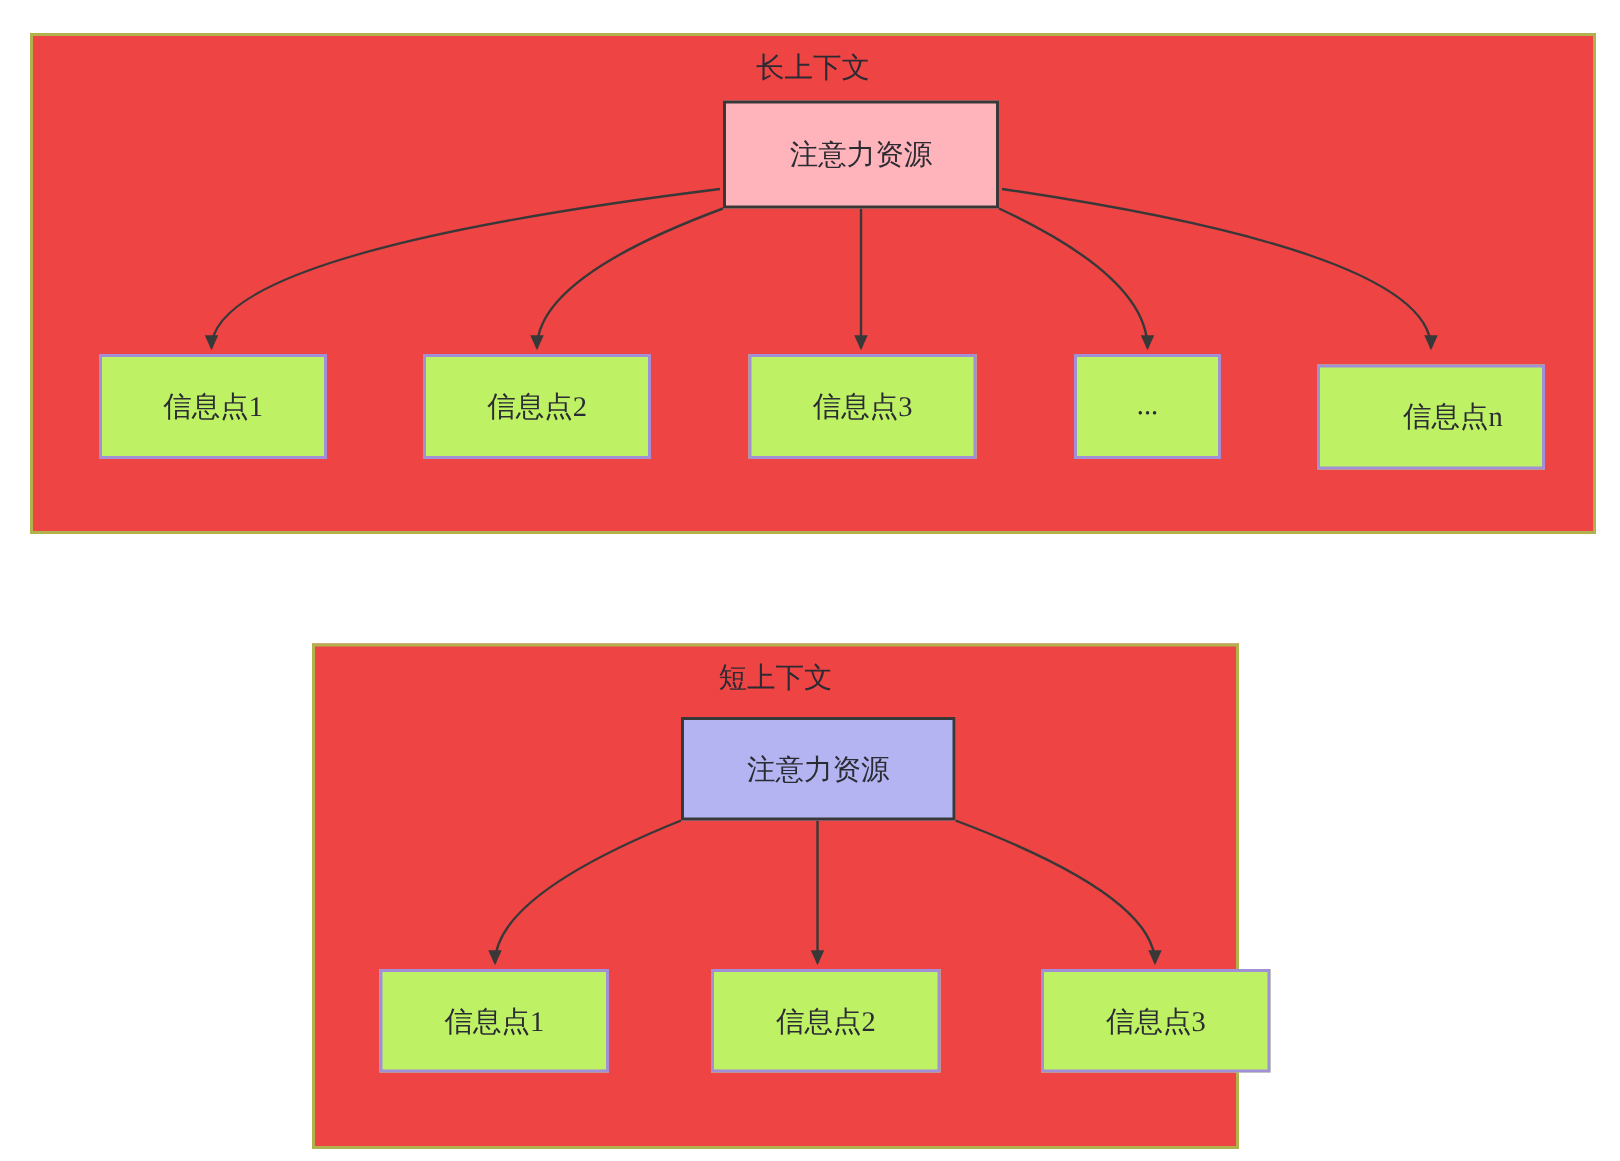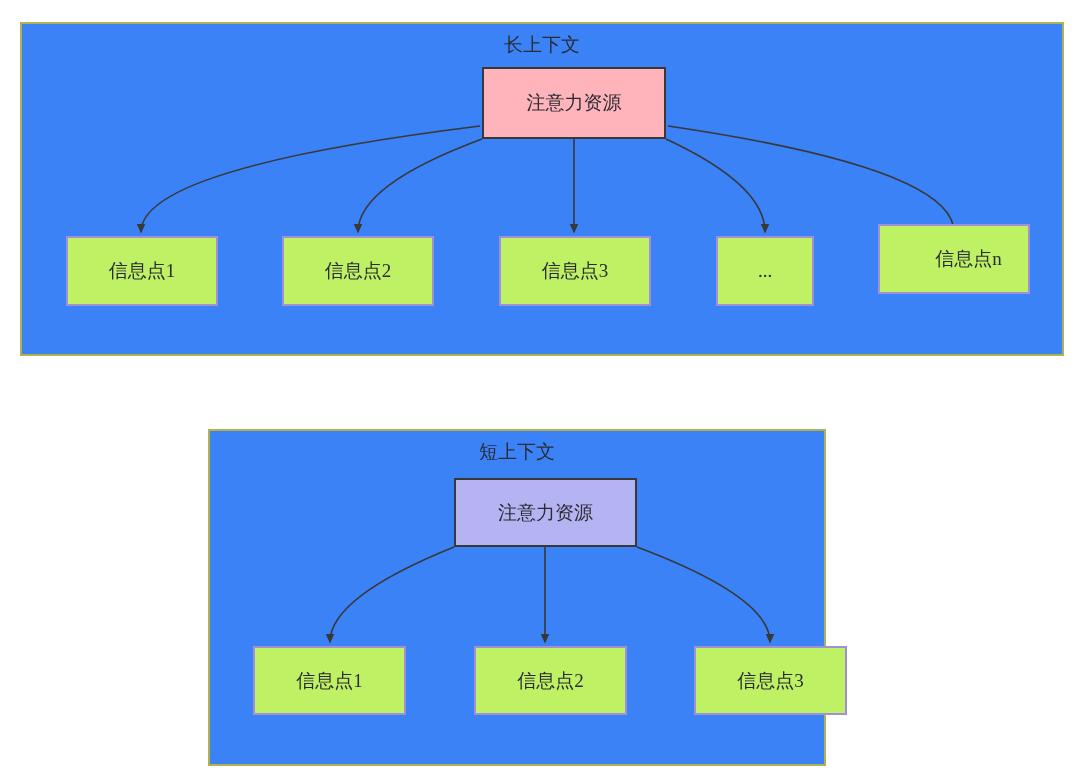--- a/index.html
+++ b/index.html
@@ -7,21 +7,21 @@
     position: relative;
     width: 1080px;
     height: 774px;
     font-family: "Liberation Sans", "DejaVu Sans", sans-serif;
     color: #2b2b33;
     background: #ffffff;
     overflow: hidden;
   }
   .container {
     position: absolute;
-    background: #3b82f6;
+    background: #ef4444;
     border: 2px solid #b1b14e;
     box-sizing: border-box;
   }
   #long-container  { left: 20px;  top: 22px;  width: 1044px; height: 334px; }
   #short-container { left: 208px; top: 429px; width: 618px;  height: 337px; }
   .container-title {
     position: absolute;
     left: 0; right: 0;
     top: 8px;
     text-align: center;
@@ -48,21 +48,21 @@
   .info {
     background: #bef264;
     border: 2px solid #a18fd8;
     height: 70px;
   }
   
   #l-node-0 { left: 66px;  top: 236px; width: 152px; }
   #l-node-1 { left: 282px; top: 236px; width: 152px; }
   #l-node-2 { left: 499px; top: 236px; width: 152px; }
   #l-node-3 { left: 716px; top: 236px; width: 98px;  }
-  #l-node-4 { left: 878px; top: 224px; width: 152px; padding-left: 29px; }
+  #l-node-4 { left: 878px; top: 243px; width: 152px; padding-left: 29px; }
   
   #s-node-0 { left: 253px; top: 646px; width: 153px; height: 69px; }
   #s-node-1 { left: 474px; top: 646px; width: 153px; height: 69px; }
   #s-node-2 { left: 694px; top: 646px; width: 153px; height: 69px; }
 
   #arrow-layer {
     position: absolute;
     left: 0; top: 0;
     width: 1080px; height: 774px;
     pointer-events: none;

